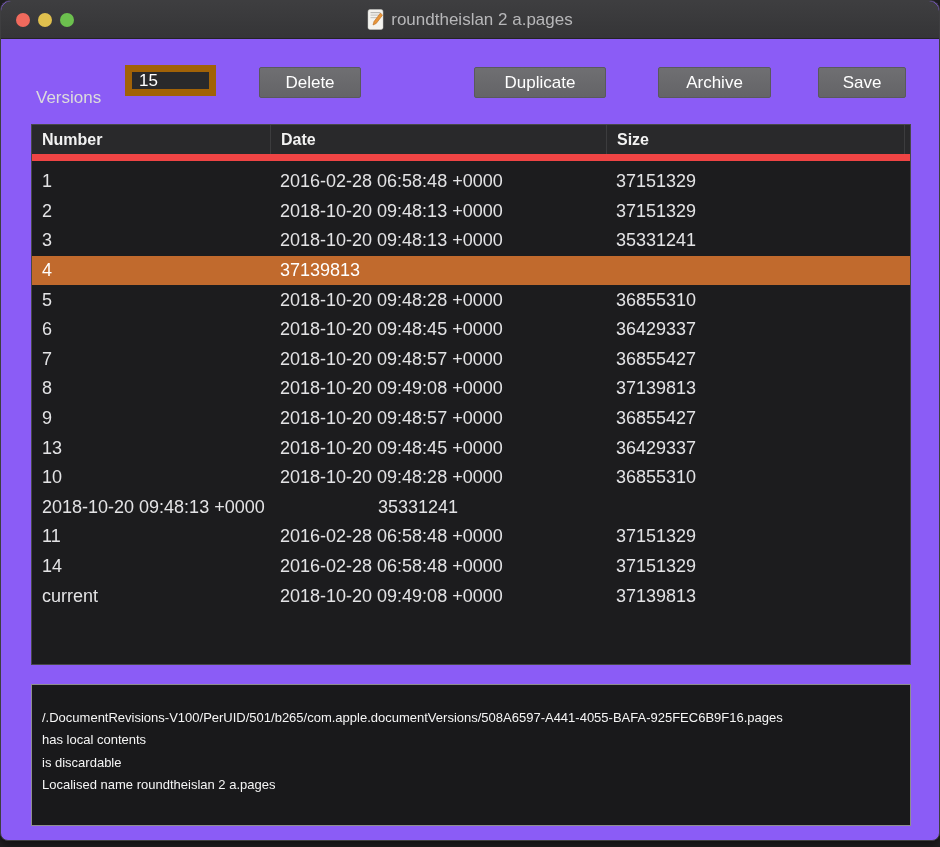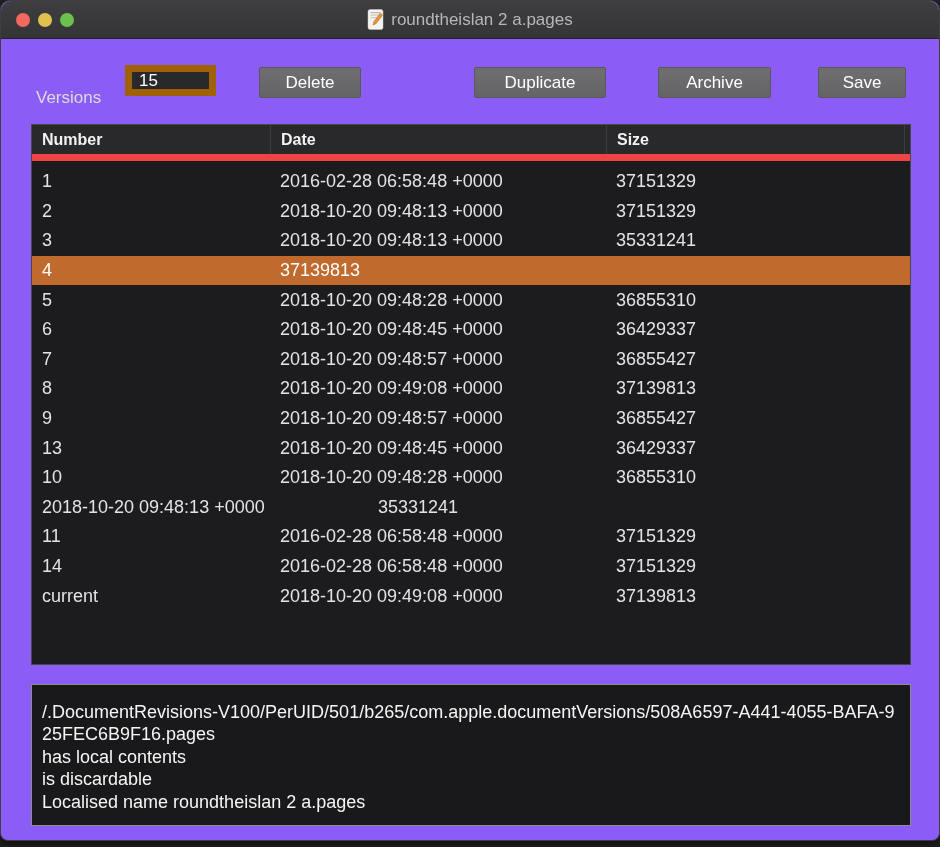--- a/index.html
+++ b/index.html
@@ -100,22 +100,22 @@
   .tcell.c-number { width: 238px; }
   .tcell.c-date   { width: 336px; }
   .tcell.c-size   { flex: 1; }
   
   .details-box {
     position: absolute; left: 30px; top: 683px;
     width: 880px; height: 142px;
     background: #19191b;
     border: 1px solid #8e8e8e;
     color: #f5f5f5;
-    font-size: 18px; line-height: 22.4px;
-    padding: 16px 10px;
+    font-size: 13px; line-height: 22.4px;
+    padding: 22px 10px;
     overflow: hidden;
   }
   .details-path { word-break: break-all; }
 </style>
 </head>
 <body>
 
 <div class="window">
 
   <div class="titlebar">

